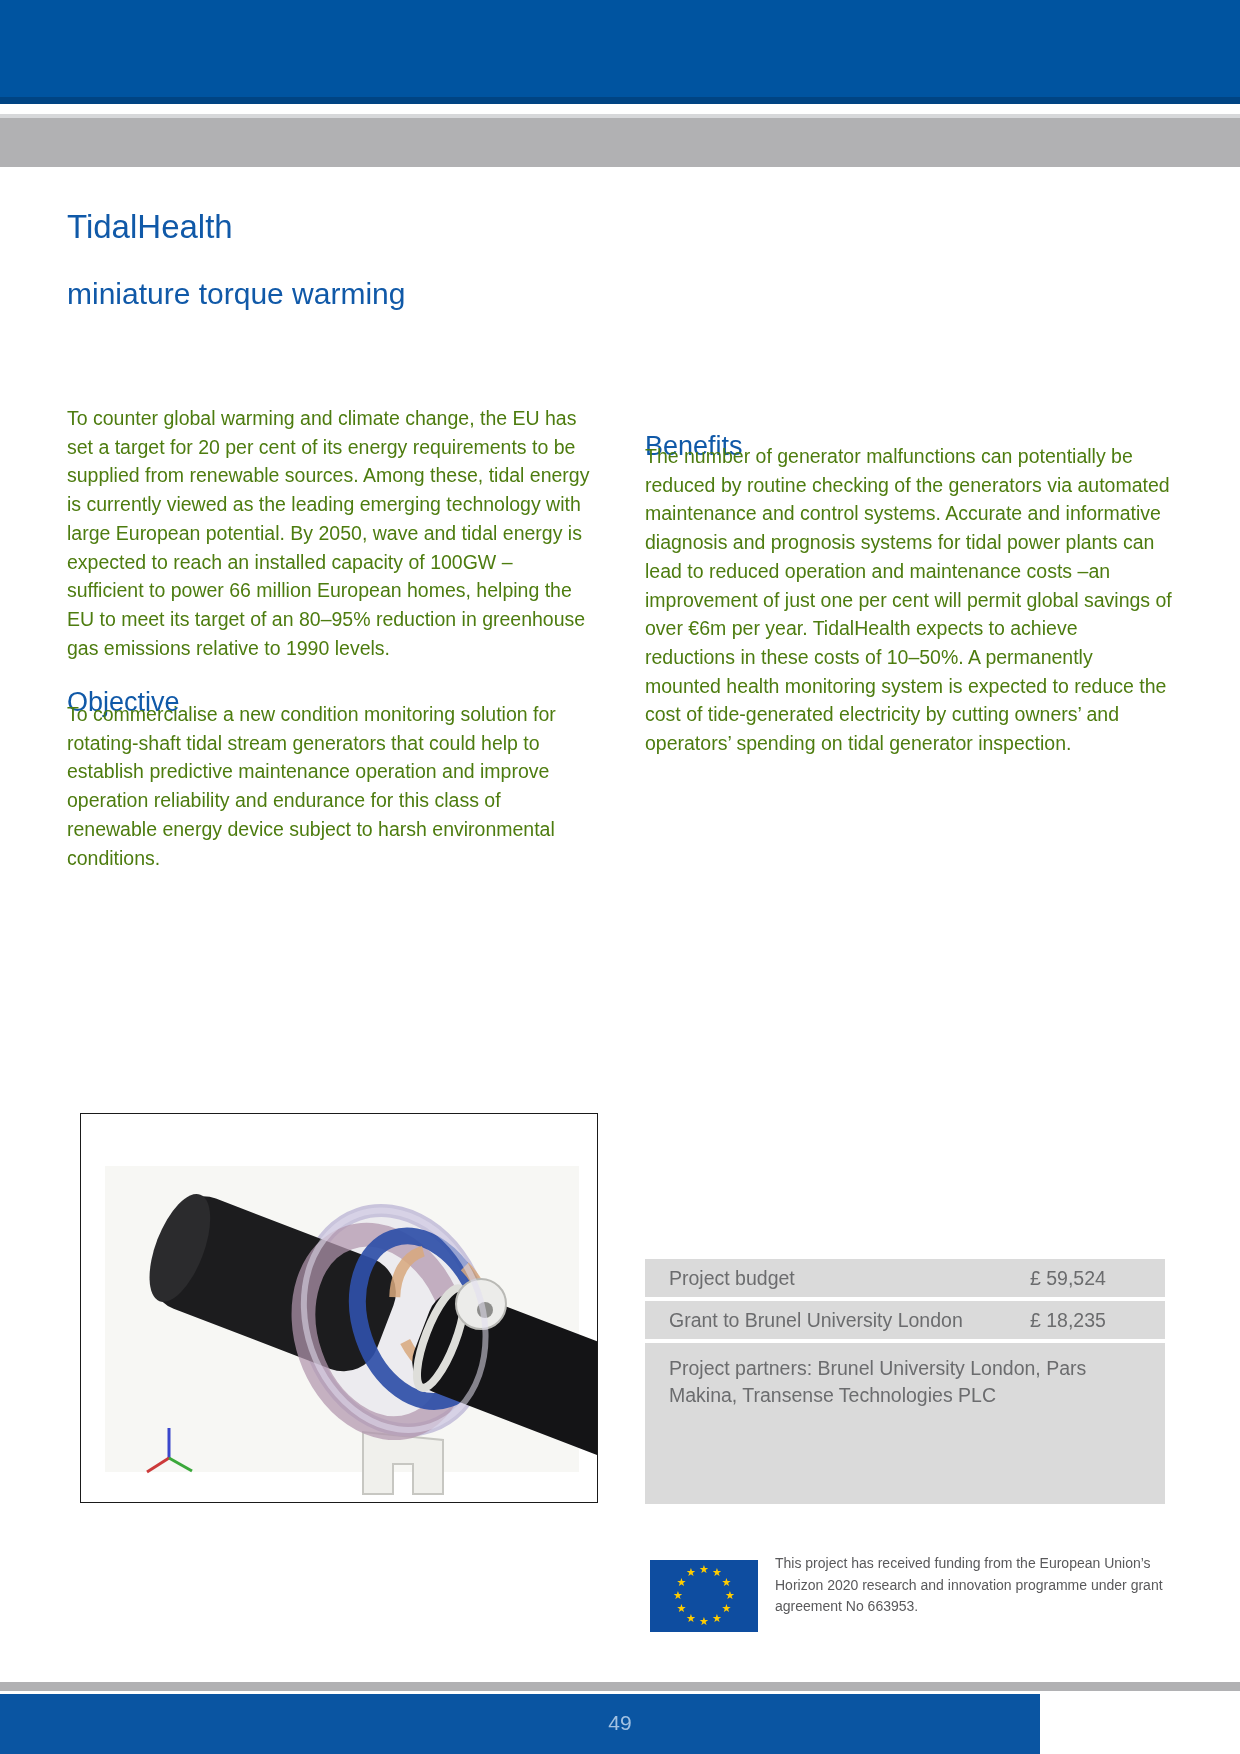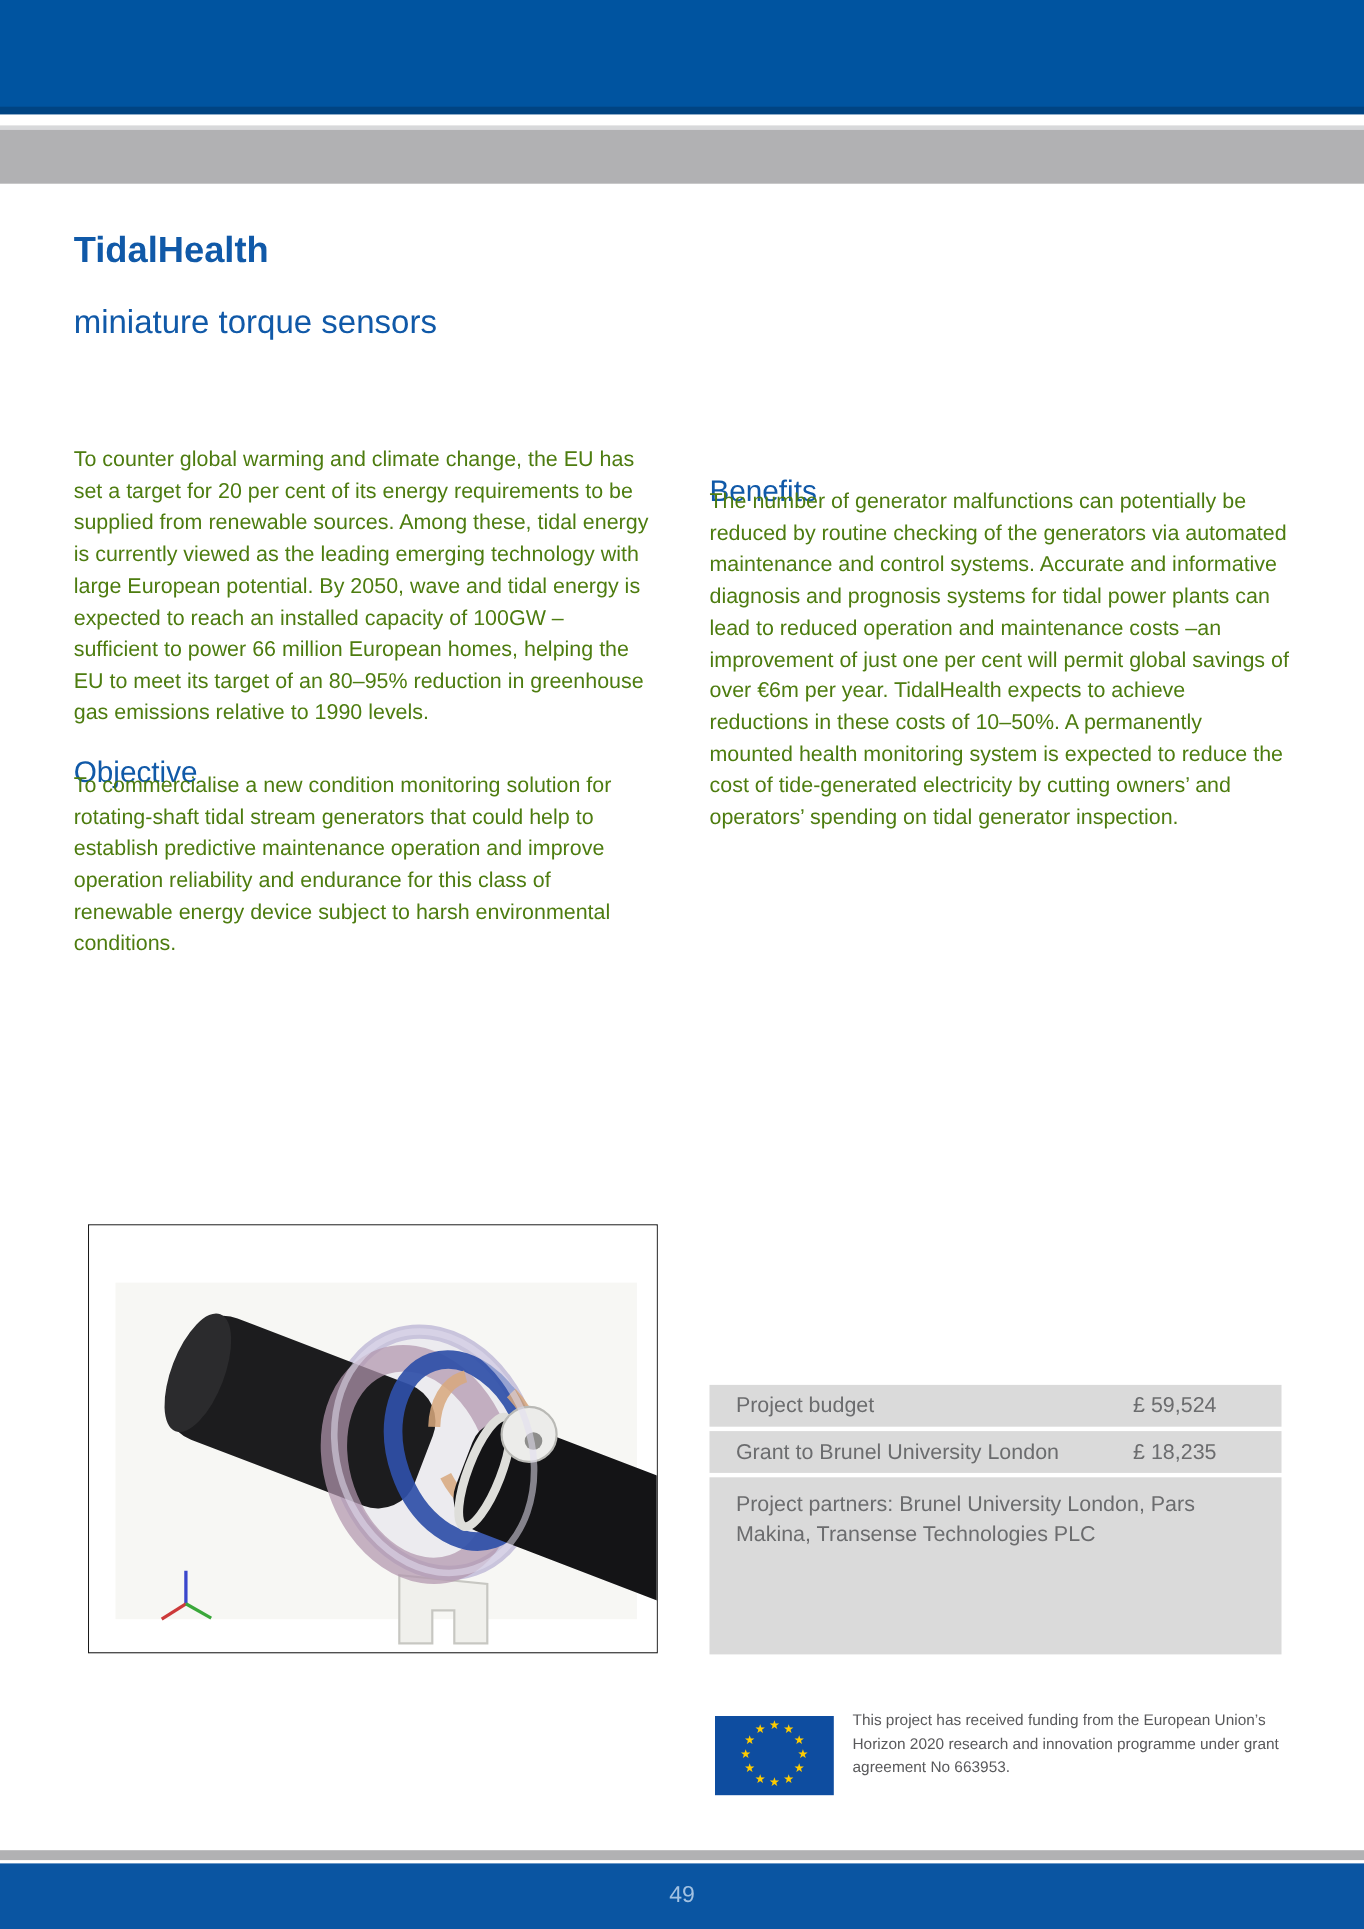--- a/index.html
+++ b/index.html
@@ -6,21 +6,21 @@
   body{
     width:1240px;height:1754px;position:relative;overflow:hidden;background:#ffffff;
     font-family:"Liberation Sans", sans-serif;
   }
   
   .banner{position:absolute;left:0;top:0;width:1240px;height:104px;}
   .banner-edge{position:absolute;left:0;top:97px;width:1240px;height:7px;background:rgba(0,0,0,0.18);}
   .grayline{position:absolute;left:0;top:114px;width:1240px;height:4px;background:#d7d8da;}
   .graybar{position:absolute;left:0;top:118px;width:1240px;height:49px;}
   
-  .page-title{position:absolute;left:67px;top:186px;font-size:33px;font-weight:bold;letter-spacing:0;}
+  .page-title{position:absolute;left:67px;top:186px;font-size:33px;font-weight:normal;letter-spacing:0;}
   .page-subtitle{position:absolute;left:67px;top:248px;font-size:30px;font-weight:400;line-height:41px;}
   .sec-heading{position:absolute;font-size:27px;font-weight:500;}
   .objective-heading{left:67px;top:660px;}
   .benefits-heading{left:645px;top:404px;}
   
   .bodytext{position:absolute;width:527px;font-size:19.5px;line-height:28.7px;color:#4d7c0f;margin:0;}
   .intro{left:67px;top:404px;}
   .objective-body{left:67px;top:700px;}
   .benefits-body{left:645px;top:442px;}
   
@@ -32,35 +32,35 @@
   .row3{top:1343px;height:161px;}
   .ptable-label{position:absolute;left:24px;top:8px;white-space:nowrap;}
   .ptable-value{position:absolute;left:385px;top:8px;white-space:nowrap;}
   .partners-text{display:block;padding:12px 28px 0 24px;line-height:27px;margin:0;}
   
   .eu-flag{position:absolute;left:650px;top:1560px;width:108px;height:72px;}
   .eu-star{position:absolute;font-size:11px;line-height:1;width:12px;text-align:center;}
   .funding-text{position:absolute;left:775px;top:1553px;width:412px;font-size:14px;line-height:21.5px;color:#59595b;margin:0;}
   
   .footer-graybar{position:absolute;left:0;top:1682px;width:1240px;height:9px;background:#b1b1b3;}
-  .footer-blue{position:absolute;left:0;top:1694px;width:1240px;height:60px;}
+  .footer-blue{position:absolute;left:0;top:1694px;width:1040px;height:60px;}
   .page-number{position:absolute;left:0;top:17px;width:1240px;text-align:center;font-size:21px;}
 </style>
 </head>
 <body>
 
 <div class="banner" style="background-color: rgb(0, 84, 160);">
   <div class="banner-edge"></div>
 </div>
 <div class="grayline"></div>
 <div class="graybar" style="background-color: rgb(177, 177, 179);"></div>
 
 <h1 class="page-title" style="color: rgb(16, 89, 168);">TidalHealth</h1>
 <h2 class="page-subtitle" style="color: rgb(16, 89, 168);">
-  <span style="display:block;">miniature torque sensors</span>
+  <span style="display:block;">miniature torque warming</span>
 </h2>
 
 <p class="bodytext intro">To counter global warming and climate change, the EU has set a target for 20 per cent of its energy requirements to be supplied from renewable sources. Among these, tidal energy is currently viewed as the leading emerging technology with large European potential. By 2050, wave and tidal energy is expected to reach an installed capacity of 100GW – sufficient to power 66 million European homes, helping the EU to meet its target of an 80–95% reduction in greenhouse gas emissions relative to 1990 levels.</p>
 <h3 class="sec-heading objective-heading" style="color: rgb(16, 89, 168);">Objective</h3>
 <p class="bodytext objective-body">To commercialise a new condition monitoring solution for rotating-shaft tidal stream generators that could help to establish predictive maintenance operation and improve operation reliability and endurance for this class of renewable energy device subject to harsh environmental conditions.</p>
 
 <h3 class="sec-heading benefits-heading" style="color: rgb(16, 89, 168);">Benefits</h3>
 <p class="bodytext benefits-body">The number of generator malfunctions can potentially be reduced by routine checking of the generators via automated maintenance and control systems. Accurate and informative diagnosis and prognosis systems for tidal power plants can lead to reduced operation and maintenance costs –an improvement of just one per cent will permit global savings of over €6m per year. TidalHealth expects to achieve reductions in these costs of 10–50%. A permanently mounted health monitoring system is expected to reduce the cost of tide-generated electricity by cutting owners’ and operators’ spending on tidal generator inspection.</p>
 
 <figure class="figure-frame">

